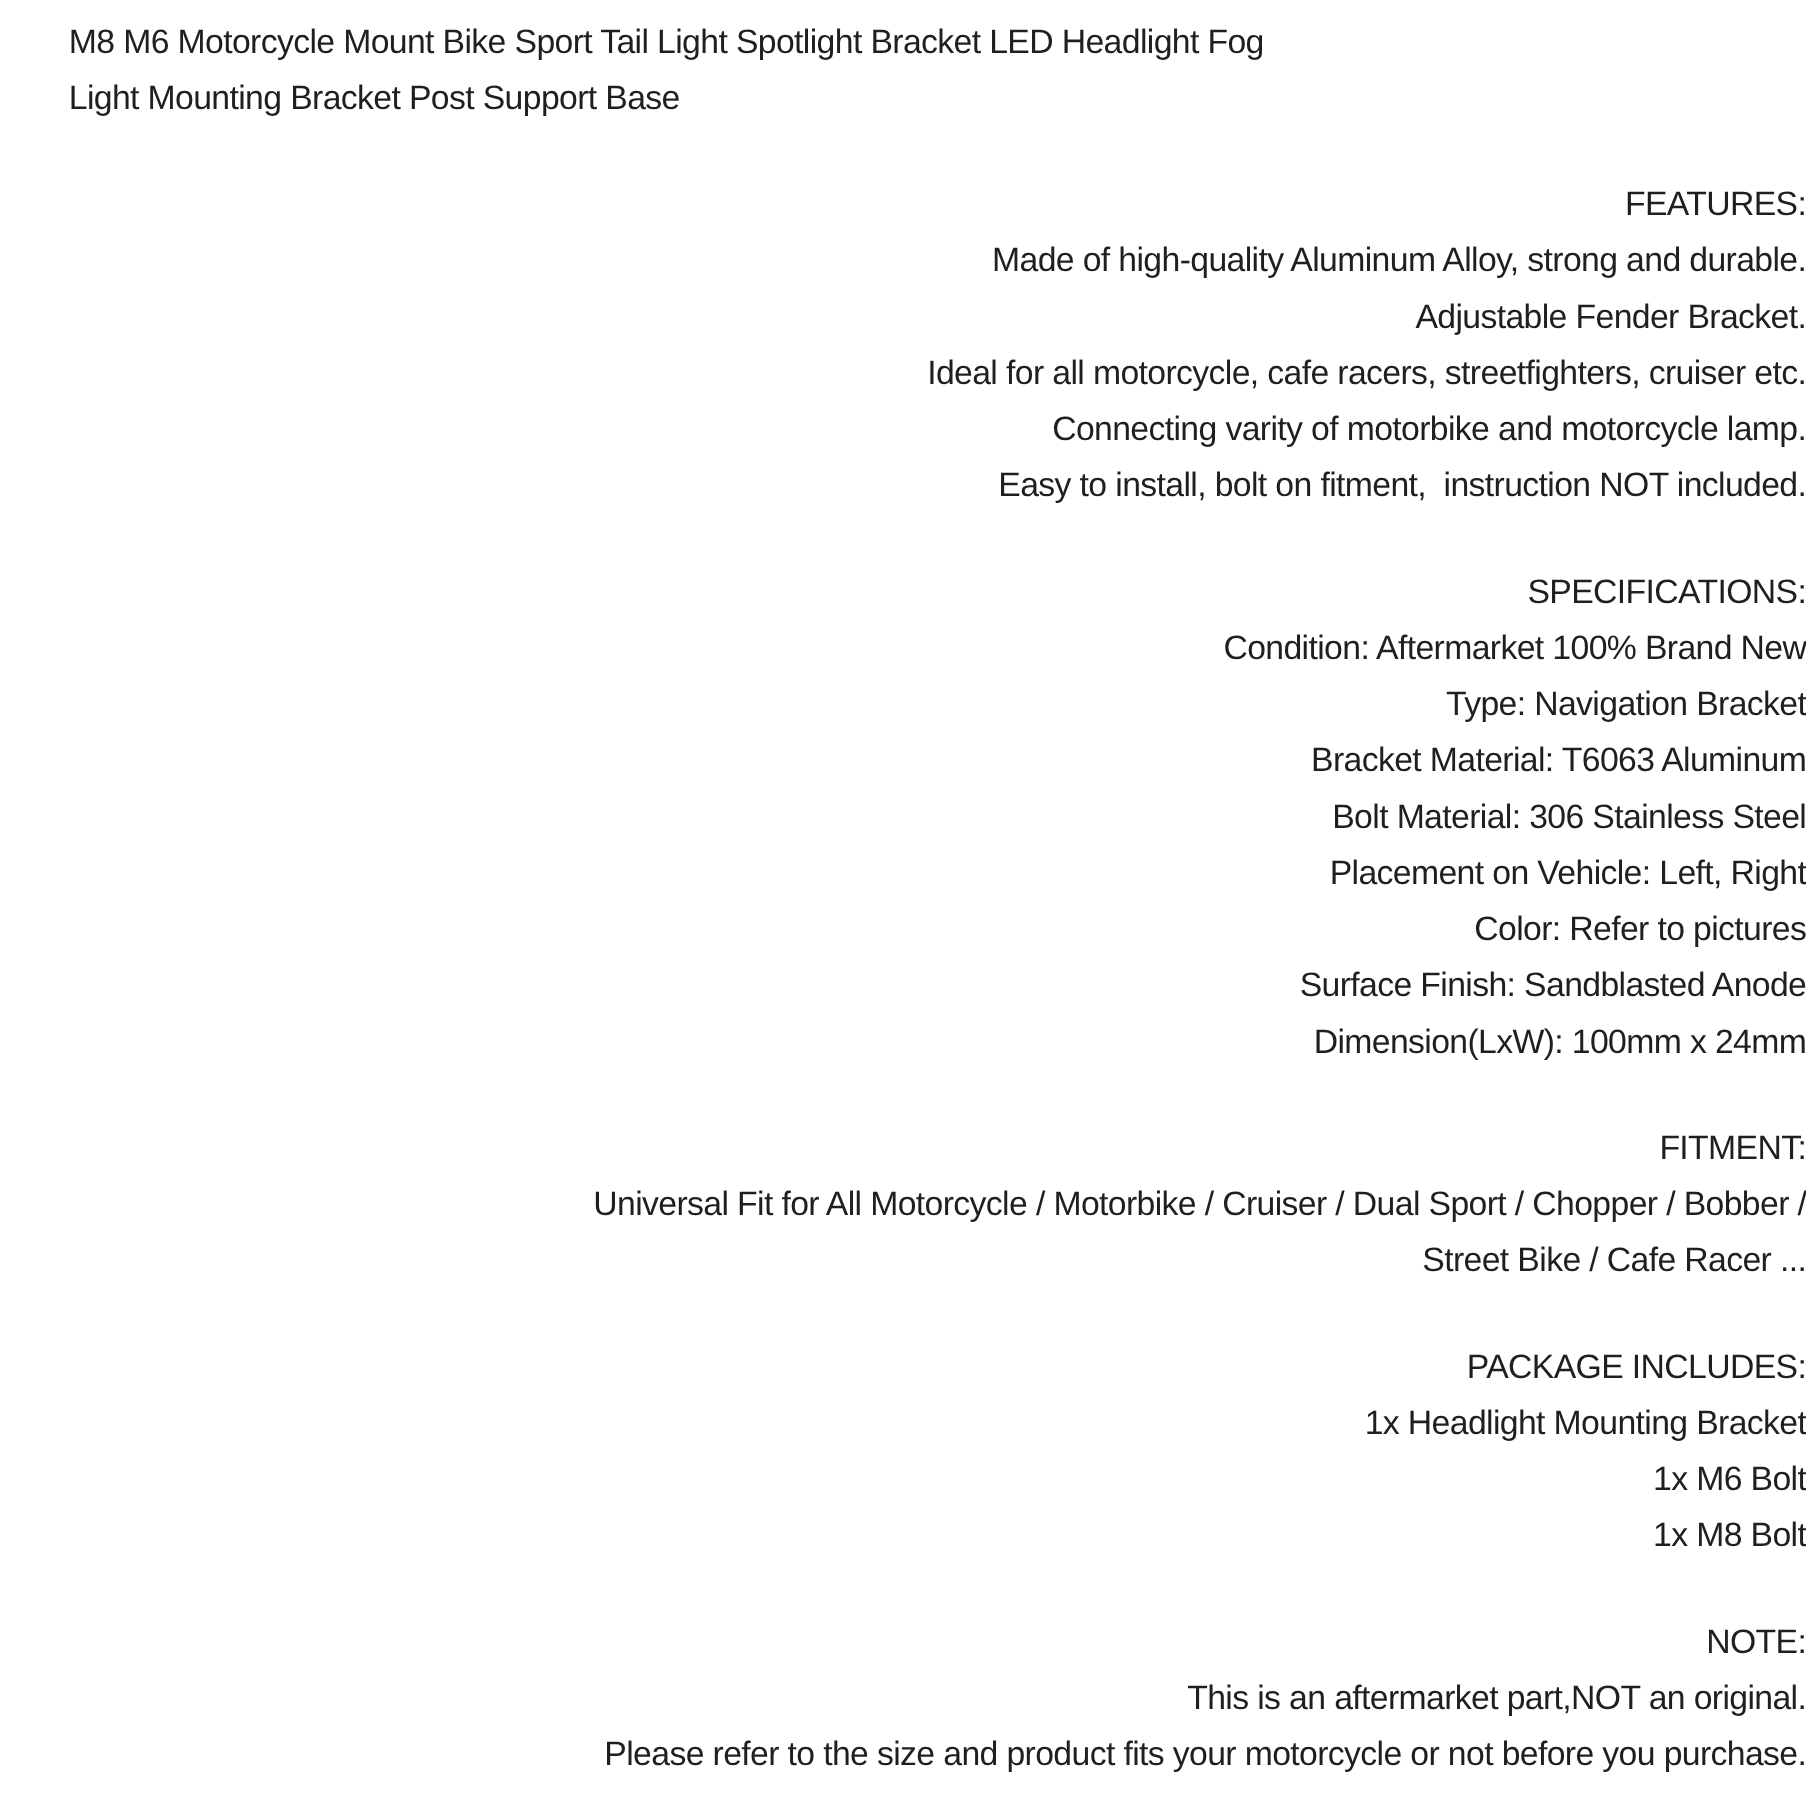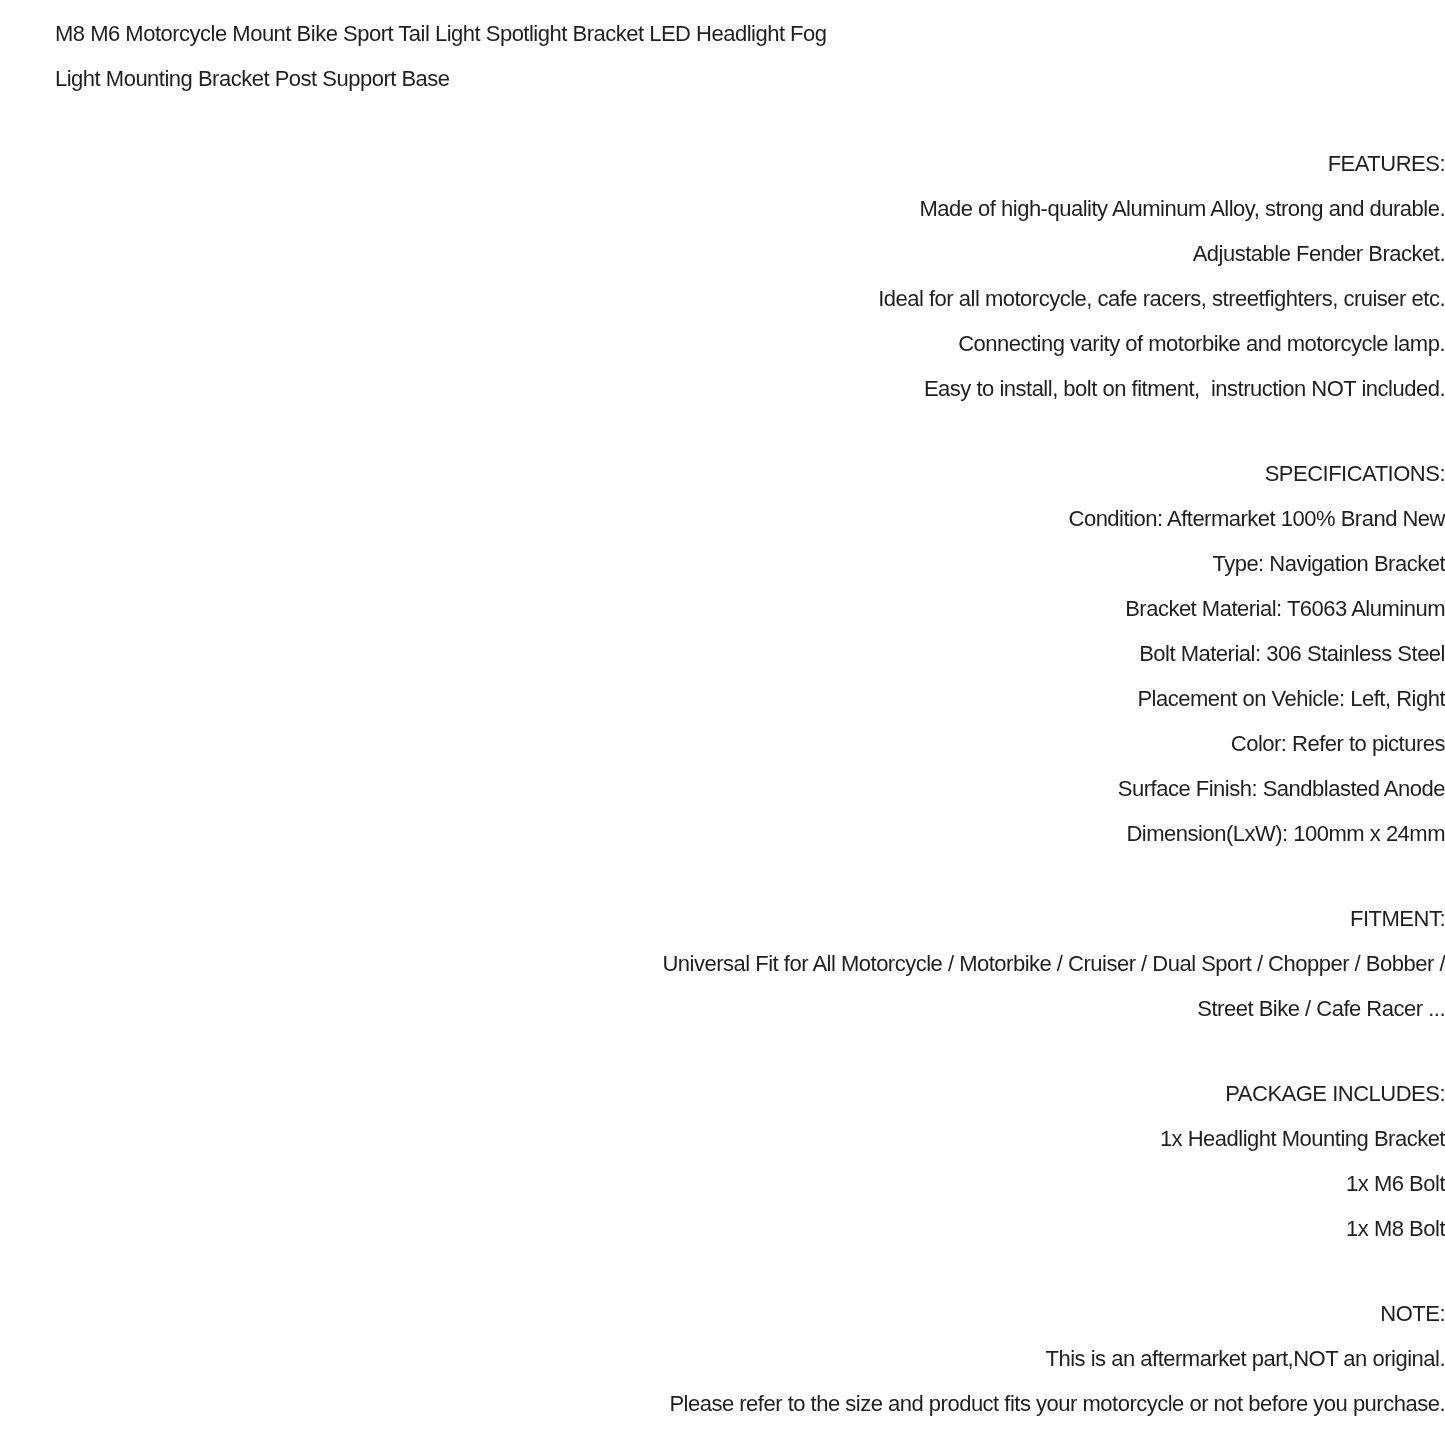--- a/index.html
+++ b/index.html
@@ -9,21 +9,21 @@
   }
   body {
     width: 1445px;
     height: 1445px;
     overflow: hidden;
     font-family: "Liberation Sans", sans-serif;
     color: #1f1f1f;
   }
   .doc {
     padding: 11px 0 0 55px;
-    font-size: 22px;
+    font-size: 27px;
     line-height: 45px;
     letter-spacing: -0.5px;
     white-space: pre;          
   }
   .block { margin: 0; }
   .block + .block { margin-top: 40px; text-align: right; }   
   .line { height: 45px; }
 </style>
 </head>
 <body style="background: rgb(255, 255, 255); color: rgb(31, 31, 31);">

